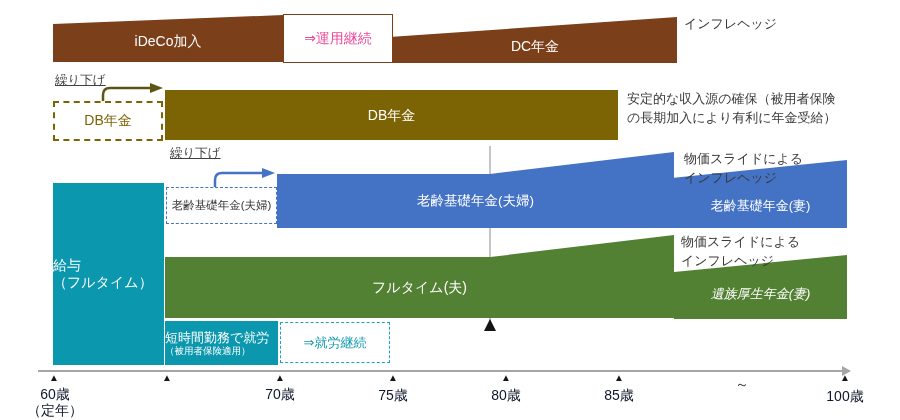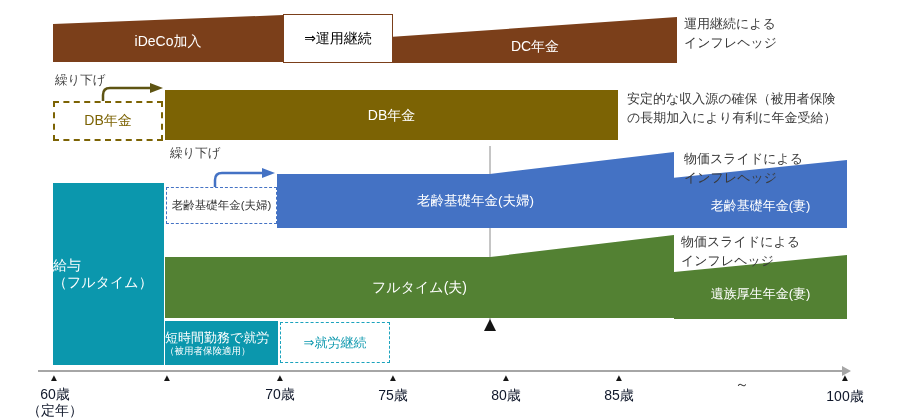--- a/index.html
+++ b/index.html
@@ -21,26 +21,26 @@
   .wedge-ideco{clip-path:polygon(0 19%,100% 0,100% 100%,0 100%);text-align:center;}
   .wedge-dc{clip-path:polygon(0 43%,100% 0,100% 100%,0 100%);}
   .wedge-blue-main{clip-path:polygon(0 29%,53.6% 29%,100% 0,100% 100%,0 100%);}
   .wedge-blue-wife{clip-path:polygon(0 26%,100% 0,100% 100%,0 100%);}
   .wedge-green-main{clip-path:polygon(0 26.5%,63.9% 26.5%,100% 0,100% 100%,0 100%);}
   .wedge-green-wife{clip-path:polygon(0 26.5%,100% 0,100% 100%,0 100%);}
   .whitebox{
     position:absolute;display:flex;align-items:center;justify-content:center;
     box-sizing:border-box;background:#fff;z-index:2;white-space:nowrap;
   }
-  .border-brown{border:1.5px solid #7b3f1a;color:#000000;font-size:14px;}
+  .border-brown{border:1.5px solid #7b3f1a;color:#ec4899;font-size:14px;}
   .dashed-olive{border:2px dashed #7c6304;color:#7c6304;font-size:14px;}
   .dashed-blue{border:1.5px dashed #4472c4;color:#333;font-size:11.5px;}
   .dashed-teal{border:1.5px dashed #1ba3bd;color:#0b97ad;font-size:13px;}
   .note{position:absolute;font-size:13px;line-height:1.45;color:#3a3a3a;z-index:3;white-space:nowrap;}
-  .defer{position:absolute;font-size:12.5px;color:#3f3f3f;z-index:3;white-space:nowrap;}
+  .defer{position:absolute;font-size:12.5px;color:#3f3f3f;z-index:3;white-space:nowrap;text-decoration:underline;}
   .two-line{display:flex;flex-direction:column;align-items:flex-start;}
   .sub-line{font-size:9.5px;}
   .axis-line{position:absolute;background:#a6a6a6;z-index:1;}
   .axis-arrow{
     position:absolute;width:0;height:0;z-index:1;
     border-top:5px solid transparent;border-bottom:5px solid transparent;
     border-left:9px solid #a6a6a6;
   }
   .tick{position:absolute;width:20px;text-align:center;font-size:10px;color:#161616;z-index:2;}
   .tick-label{position:absolute;width:70px;text-align:center;font-size:14px;color:#0f172a;z-index:2;white-space:nowrap;}
@@ -63,21 +63,20 @@
   <div class="bar brown wedge-ideco" style="left:53px;top:15px;width:230px;height:47px;padding-top:5px;">
     <span>iDeCo加入</span>
   </div>
   <div class="whitebox border-brown" style="left:283px;top:14px;width:110px;height:49px;">
     <span>⇒運用継続</span>
   </div>
   <div class="bar brown wedge-dc" style="left:393px;top:17px;width:284px;height:46px;padding-top:12px;">
     <span>DC年金</span>
   </div>
   <div class="note" style="left:684px;top:15px;">
-    <div>運用継続による</div>
     <div>インフレヘッジ</div>
   </div>
 
   <div class="defer" style="left:55px;top:72px;">繰り下げ</div>
   <div class="whitebox dashed-olive" style="left:53px;top:101px;width:110px;height:40px;">
     <span>DB年金</span>
   </div>
   <div class="bar olive" style="left:165px;top:90px;width:453px;height:50px;">
     <span>DB年金</span>
   </div>
@@ -102,21 +101,21 @@
   </div>
 
   <div class="bar teal two-line" style="left:53px;top:183px;width:111px;height:182px;">
     <div>給与</div>
     <div>（フルタイム）</div>
   </div>
 
   <div class="bar green wedge-green-main" style="left:165px;top:235px;width:509px;height:83px;padding-top:21px;">
     <span>フルタイム(夫)</span>
   </div>
-  <div class="bar green wedge-green-wife" style="left:674px;top:255px;width:173px;height:64px;padding-top:14px;font-size:13px;">
+  <div class="bar green wedge-green-wife" style="left:674px;top:255px;width:173px;height:64px;padding-top:14px;font-size:13px;font-style:italic;">
     <span>遺族厚生年金(妻)</span>
   </div>
   <div class="note" style="left:681px;top:233px;">
     <div>物価スライドによる</div>
     <div>インフレヘッジ</div>
   </div>
 
   <div class="bar teal two-line" style="left:165px;top:321px;width:113px;height:44px;font-size:13px;">
     <div>短時間勤務で就労</div>
     <div class="sub-line">（被用者保険適用）</div>

